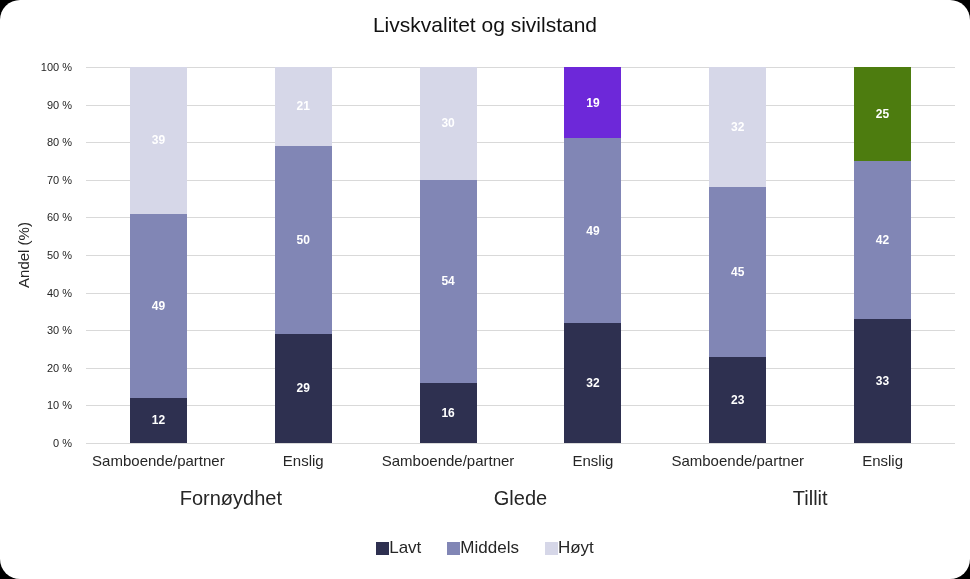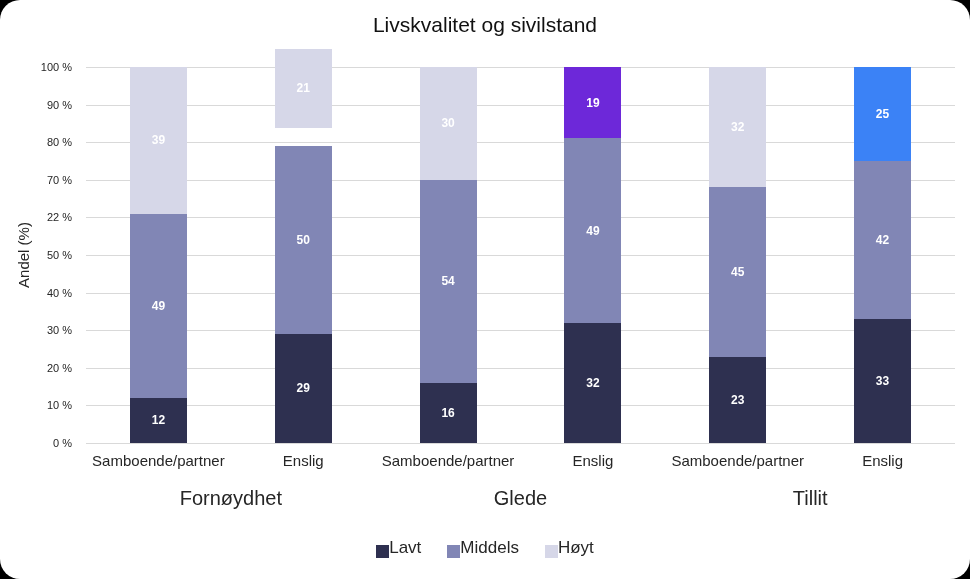--- a/index.html
+++ b/index.html
@@ -122,21 +122,21 @@
     left: 0;
     top: 538px;
     width: 100%;
     display: flex;
     justify-content: center;
     align-items: center;
     gap: 26px;
   }
   .legend-item {
     display: flex;
-    align-items: flex-end;
+    align-items: center;
     font-size: 17px;
     color: #262626;
   }
   .legend-marker {
     width: 13px;
     height: 13px;
     display: inline-block;
   }
 </style>
 </head>
@@ -146,21 +146,21 @@
   <div class="chart-title">Livskvalitet og sivilstand</div>
   <div class="y-axis-title">Andel (%)</div>
 
   <div class="yticks">
       <div class="ytick" style="top: 376px;">0 %</div>
       <div class="ytick" style="top: 338.4px;">10 %</div>
       <div class="ytick" style="top: 300.8px;">20 %</div>
       <div class="ytick" style="top: 263.2px;">30 %</div>
       <div class="ytick" style="top: 225.6px;">40 %</div>
       <div class="ytick" style="top: 188px;">50 %</div>
-      <div class="ytick" style="top: 150.4px;">22 %</div>
+      <div class="ytick" style="top: 150.4px;">60 %</div>
       <div class="ytick" style="top: 112.8px;">70 %</div>
       <div class="ytick" style="top: 75.2px;">80 %</div>
       <div class="ytick" style="top: 37.6px;">90 %</div>
       <div class="ytick" style="top: 0px;">100 %</div>
     </div>
 
   <div class="plot">
     <div id="gridlines">
         <div class="gridline" style="top: 376px; background: rgb(217, 217, 217);"></div>
         <div class="gridline" style="top: 338.4px; background: rgb(217, 217, 217);"></div>
@@ -178,21 +178,21 @@
         <div class="bar-slot">
           <div class="bar">
             <div class="bar-segment" style="height: 45.12px; background: rgb(46, 48, 80); color: rgb(255, 255, 255);">12</div>
             <div class="bar-segment" style="height: 184.24px; background: rgb(129, 134, 181); color: rgb(255, 255, 255);">49</div>
             <div class="bar-segment" style="height: 146.64px; background: rgb(214, 215, 232); color: rgb(255, 255, 255);">39</div>
           </div>
         </div>
         <div class="bar-slot">
           <div class="bar">
             <div class="bar-segment" style="height: 109.04px; background: rgb(46, 48, 80); color: rgb(255, 255, 255);">29</div>
-            <div class="bar-segment" style="height: 188px; background: rgb(129, 134, 181); color: rgb(255, 255, 255); margin-top: 18px;">50</div>
+            <div class="bar-segment" style="height: 188px; background: rgb(129, 134, 181); color: rgb(255, 255, 255);">50</div>
             <div class="bar-segment" style="height: 78.96px; background: rgb(214, 215, 232); color: rgb(255, 255, 255);">21</div>
           </div>
         </div>
         <div class="bar-slot">
           <div class="bar">
             <div class="bar-segment" style="height: 60.16px; background: rgb(46, 48, 80); color: rgb(255, 255, 255);">16</div>
             <div class="bar-segment" style="height: 203.04px; background: rgb(129, 134, 181); color: rgb(255, 255, 255);">54</div>
             <div class="bar-segment" style="height: 112.8px; background: rgb(214, 215, 232); color: rgb(255, 255, 255);">30</div>
           </div>
         </div>
@@ -207,21 +207,21 @@
           <div class="bar">
             <div class="bar-segment" style="height: 86.48px; background: rgb(46, 48, 80); color: rgb(255, 255, 255);">23</div>
             <div class="bar-segment" style="height: 169.2px; background: rgb(129, 134, 181); color: rgb(255, 255, 255);">45</div>
             <div class="bar-segment" style="height: 120.32px; background: rgb(214, 215, 232); color: rgb(255, 255, 255);">32</div>
           </div>
         </div>
         <div class="bar-slot">
           <div class="bar">
             <div class="bar-segment" style="height: 124.08px; background: rgb(46, 48, 80); color: rgb(255, 255, 255);">33</div>
             <div class="bar-segment" style="height: 157.92px; background: rgb(129, 134, 181); color: rgb(255, 255, 255);">42</div>
-            <div class="bar-segment" style="height: 94px; background: #3b82f6; color: rgb(255, 255, 255);">25</div>
+            <div class="bar-segment" style="height: 94px; background: #4d7c0f; color: rgb(255, 255, 255);">25</div>
           </div>
         </div>
       </div>
   </div>
 
   <div class="xlabels" id="xlabels">
       <div class="xlabel">Samboende/partner</div>
       <div class="xlabel">Enslig</div>
       <div class="xlabel">Samboende/partner</div>
       <div class="xlabel">Enslig</div>

